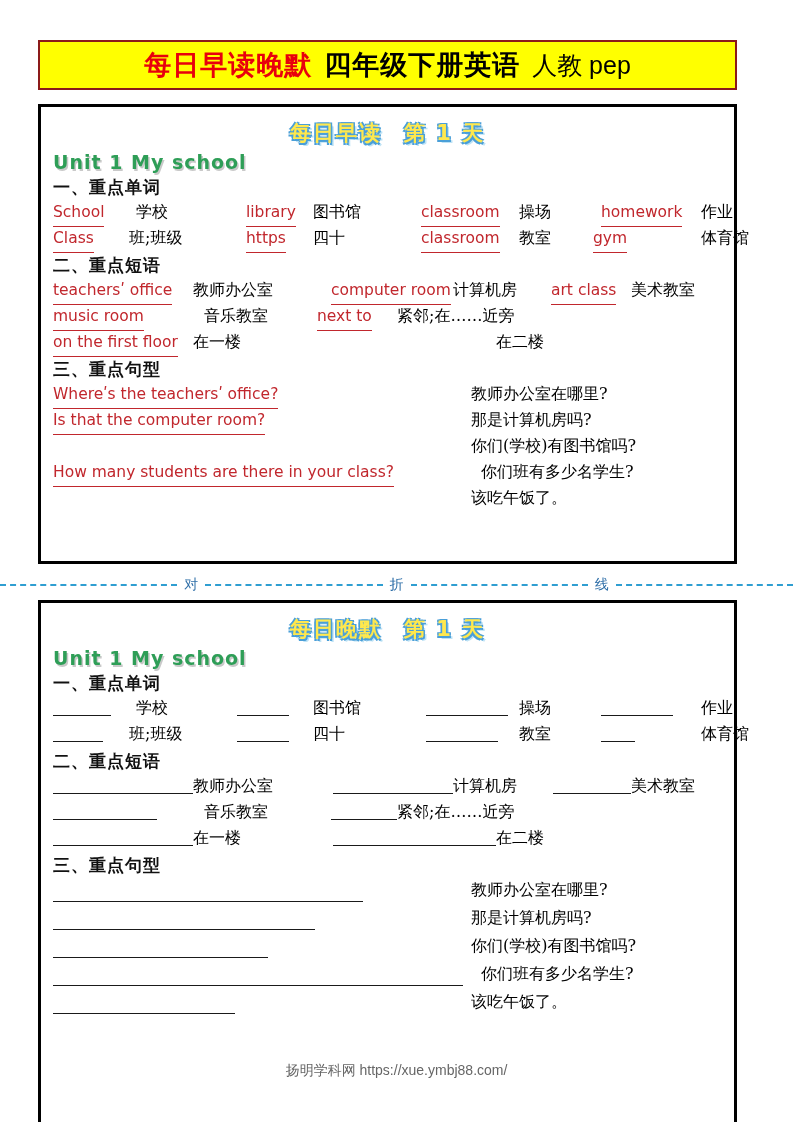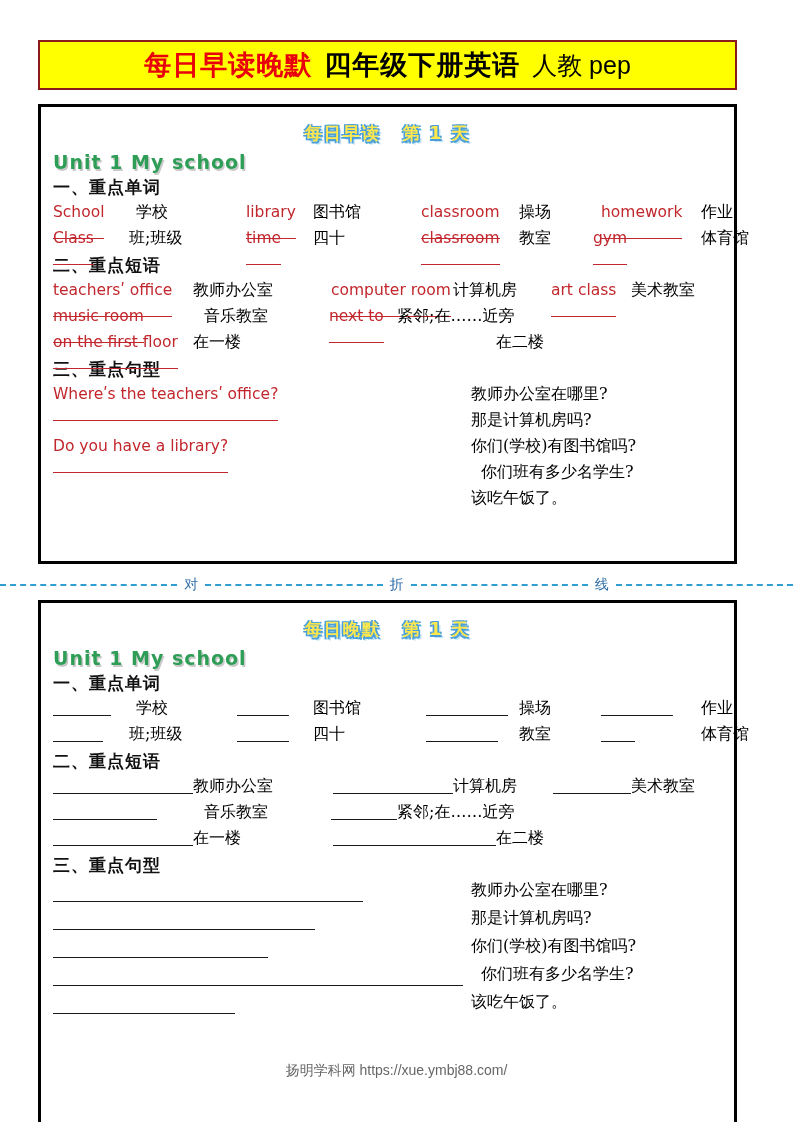--- a/index.html
+++ b/index.html
@@ -58,21 +58,21 @@
   .stamp-row {
     display: flex;
     justify-content: center;
     align-items: center;
     gap: 22px;
     padding-top: 10px;
     height: 42px;
   }
   .stamp {
     font-family: "DejaVu Sans", "Liberation Sans", sans-serif;
-    font-size: 17px;
+    font-size: 21px;
     font-weight: bold;
     letter-spacing: 2px;
     color: #ffe84d;
     text-shadow:
       -1.5px -1.5px 0 #4a9fd8,
        1.5px -1.5px 0 #4a9fd8,
       -1.5px  1.5px 0 #4a9fd8,
        1.5px  1.5px 0 #4a9fd8,
        3px 3px 0 #bfe3f5;
     white-space: nowrap;
@@ -112,21 +112,21 @@
     position: absolute;
     top: 0;
     white-space: nowrap;
     line-height: 26px;
   }
   .en {
     color: #c1272d;
     font-family: "DejaVu Sans", "Liberation Sans", sans-serif;
     font-size: 15.5px;
     border-bottom: 1.4px solid #c1272d;
-    padding-bottom: 13px;
+    padding-bottom: 1px;
   }
   .zh {
     color: #000000;
     font-family: "DejaVu Serif", "Liberation Serif", serif;
     font-size: 16px;
   }
   
   .blank {
     display: inline-block;
     border-bottom: 1.4px solid #1a1a1a;
@@ -196,21 +196,21 @@
     <span class="cell zh" style="left:272px">图书馆</span>
     <span class="cell en" style="left:380px">classroom</span>
     <span class="cell zh" style="left:478px">操场</span>
     <span class="cell en" style="left:560px">homework</span>
     <span class="cell zh" style="left:660px">作业</span>
   </div>
 
   <div class="row">
     <span class="cell en" style="left:12px">Class</span>
     <span class="cell zh" style="left:88px">班;班级</span>
-    <span class="cell en" style="left:205px">time</span>
+    <span class="cell en" style="left:205px">https</span>
     <span class="cell zh" style="left:272px">四十</span>
     <span class="cell en" style="left:380px">classroom</span>
     <span class="cell zh" style="left:478px">教室</span>
     <span class="cell en" style="left:552px">gym</span>
     <span class="cell zh" style="left:660px">体育馆</span>
   </div>
 
   <div class="sec-head">二、重点短语</div>
 
   <div class="row">
@@ -218,44 +218,45 @@
     <span class="cell zh" style="left:152px">教师办公室</span>
     <span class="cell en" style="left:290px">computer room</span>
     <span class="cell zh" style="left:412px">计算机房</span>
     <span class="cell en" style="left:510px">art class</span>
     <span class="cell zh" style="left:590px">美术教室</span>
   </div>
 
   <div class="row">
     <span class="cell en" style="left:12px">music room</span>
     <span class="cell zh" style="left:163px">音乐教室</span>
-    <span class="cell en" style="left:288px">next to</span>
+    <span class="cell en" style="left:276px">next to</span>
     <span class="cell zh" style="left:356px">紧邻;在……近旁</span>
   </div>
 
   <div class="row">
     <span class="cell en" style="left:12px">on the first floor</span>
     <span class="cell zh" style="left:152px">在一楼</span>
     <span class="cell zh" style="left:455px">在二楼</span>
   </div>
 
   <div class="sec-head">三、重点句型</div>
 
   <div class="row">
     <span class="cell en" style="left:12px">Whereʹs the teachersʹ  office?</span>
     <span class="cell zh" style="left:430px">教师办公室在哪里?</span>
   </div>
   <div class="row">
+    <span class="cell en" style="left:12px">Is that the computer room?</span>
     <span class="cell zh" style="left:430px">那是计算机房吗?</span>
   </div>
   <div class="row">
-    <span class="cell en" style="left:12px">Do you have a library?</span>
     <span class="cell zh" style="left:430px">你们(学校)有图书馆吗?</span>
   </div>
   <div class="row">
+    <span class="cell en" style="left:12px">How many students are there in your class?</span>
     <span class="cell zh" style="left:440px">你们班有多少名学生?</span>
   </div>
   <div class="row">
     <span class="cell zh" style="left:430px">该吃午饭了。</span>
   </div>
 
 </div>
 
 <div class="fold-line">
   <span class="dash"></span>

